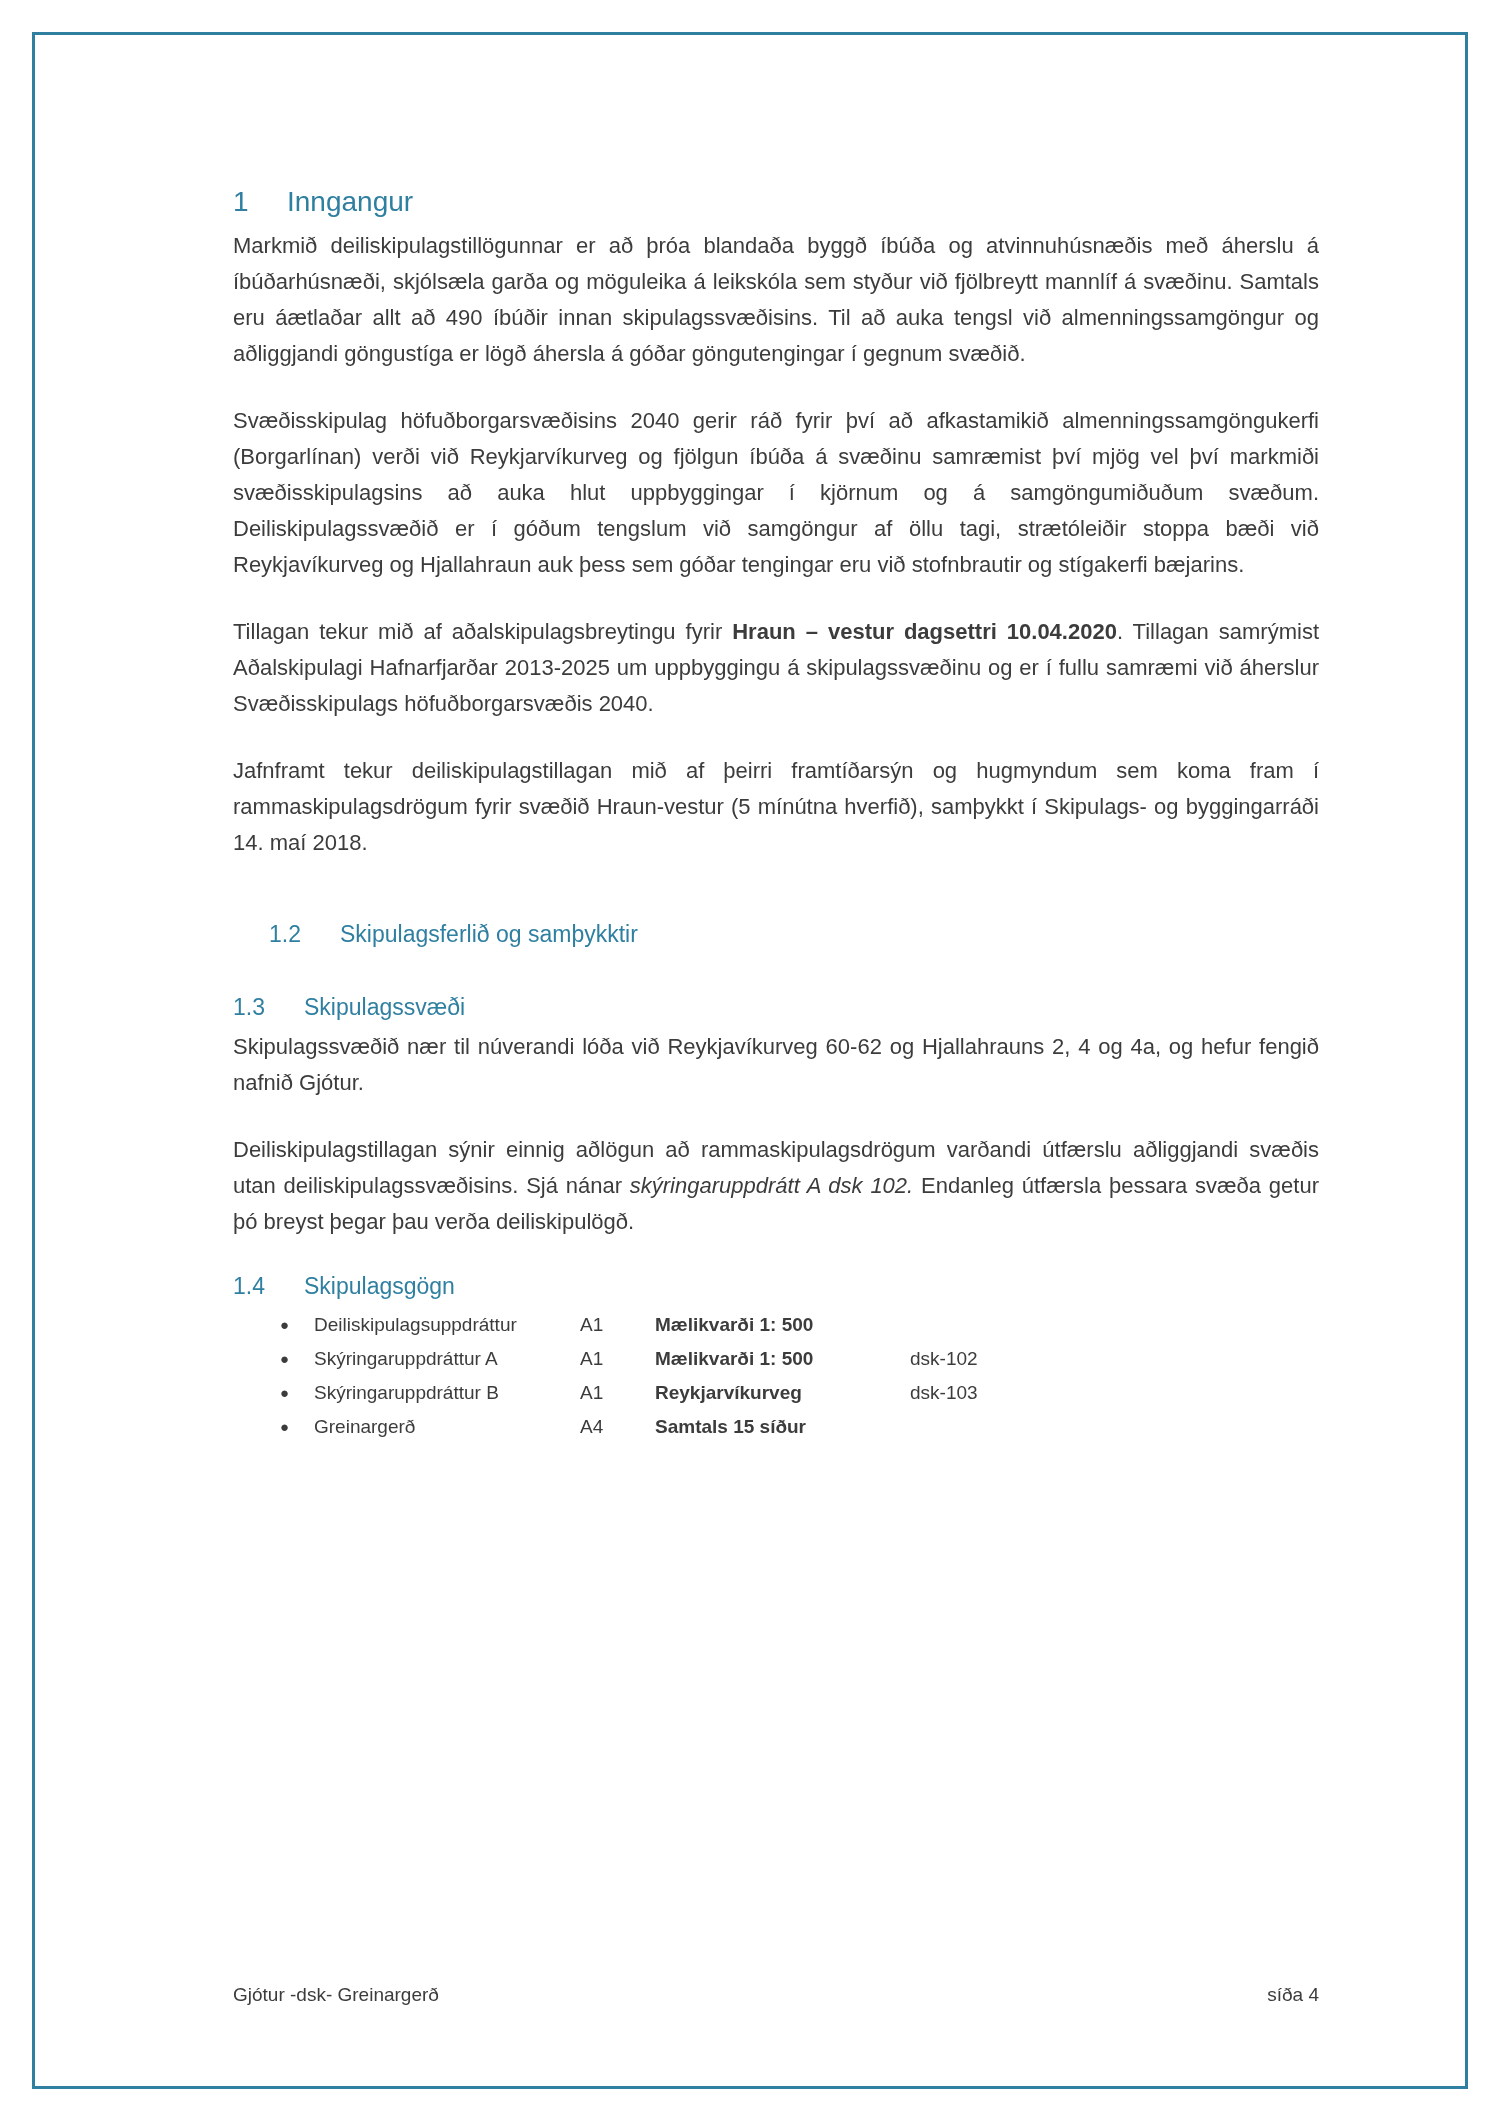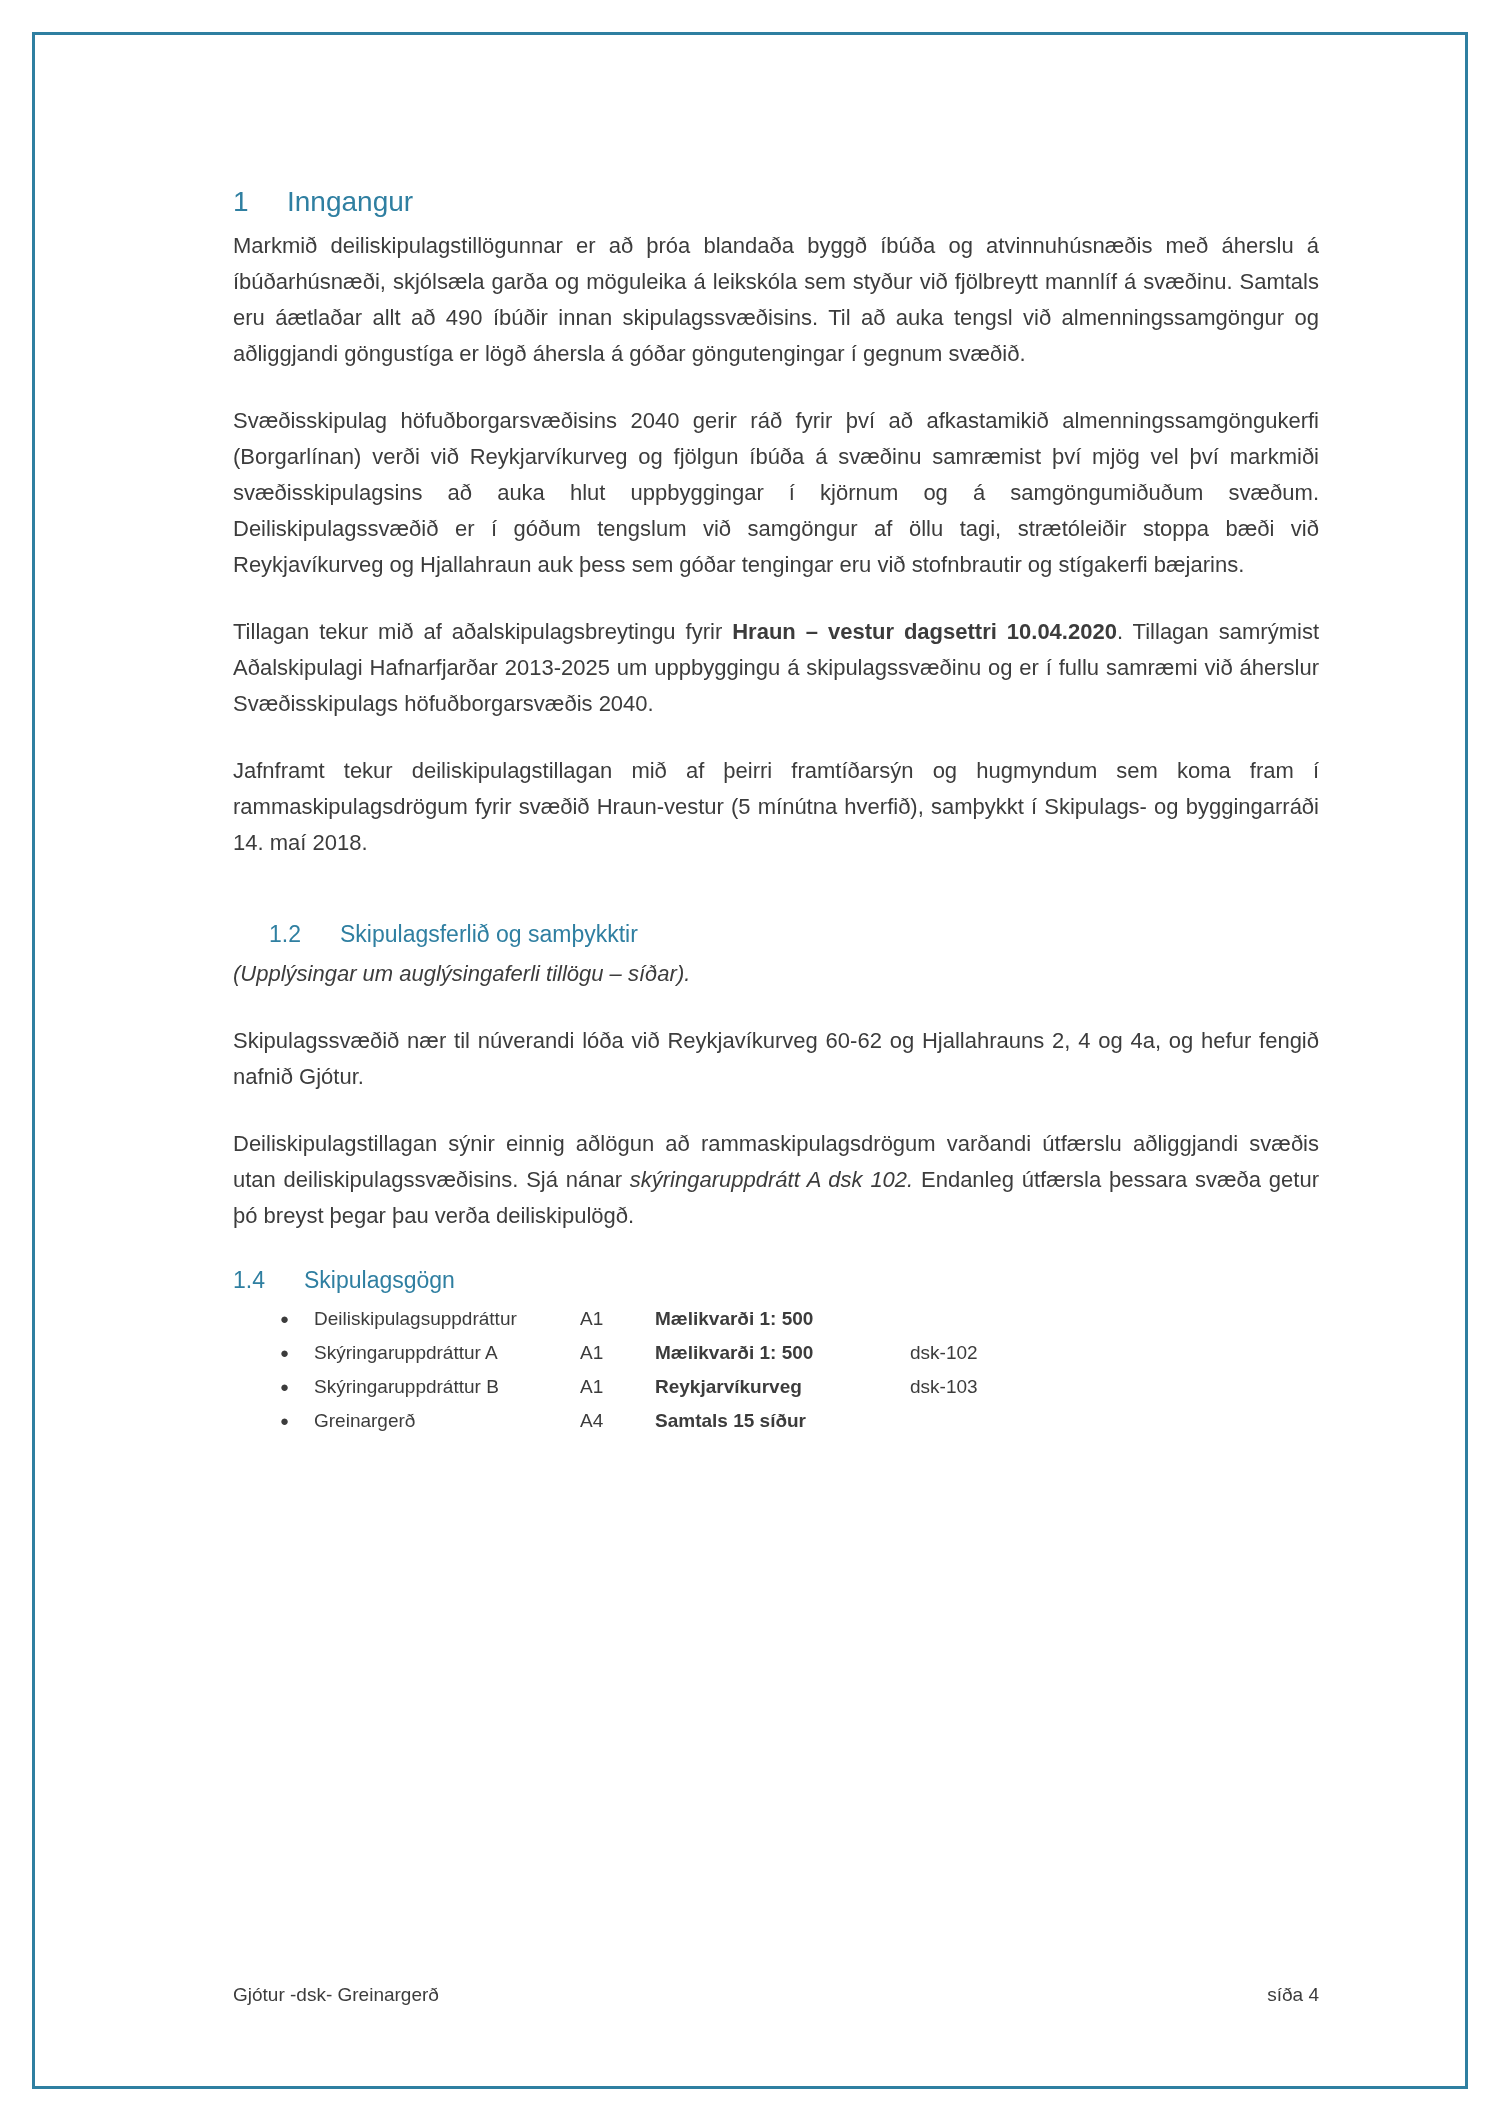--- a/index.html
+++ b/index.html
@@ -55,22 +55,22 @@
   <p class="para">Markmið deiliskipulagstillögunnar er að þróa blandaða byggð íbúða og atvinnuhúsnæðis með áherslu á íbúðarhúsnæði, skjólsæla garða og möguleika á leikskóla sem styður við fjölbreytt mannlíf á svæðinu. Samtals eru áætlaðar allt að 490 íbúðir innan skipulagssvæðisins. Til að auka tengsl við almenningssamgöngur og aðliggjandi göngustíga er lögð áhersla á góðar göngutengingar í gegnum svæðið.</p>
 
   <p class="para">Svæðisskipulag höfuðborgarsvæðisins 2040 gerir ráð fyrir því að afkastamikið almenningssamgöngukerfi (Borgarlínan) verði við Reykjarvíkurveg og fjölgun íbúða á svæðinu samræmist því mjög vel því markmiði svæðisskipulagsins að auka hlut uppbyggingar í kjörnum og á samgöngumiðuðum svæðum. Deiliskipulagssvæðið er í góðum tengslum við samgöngur af öllu tagi, strætóleiðir stoppa bæði við Reykjavíkurveg og Hjallahraun auk þess sem góðar tengingar eru við stofnbrautir og stígakerfi bæjarins.</p>
 
   <p class="para"><span>Tillagan tekur mið af aðalskipulagsbreytingu fyrir </span><strong>Hraun – vestur dagsettri 10.04.2020</strong><span>. Tillagan samrýmist Aðalskipulagi Hafnarfjarðar 2013-2025 um uppbyggingu á skipulagssvæðinu og er í fullu samræmi við áherslur Svæðisskipulags höfuðborgarsvæðis 2040.</span></p>
 
   <p class="para">Jafnframt tekur deiliskipulagstillagan mið af þeirri framtíðarsýn og hugmyndum sem koma fram í rammaskipulagsdrögum fyrir svæðið Hraun-vestur (5 mínútna hverfið), samþykkt í Skipulags- og byggingarráði 14. maí 2018.</p>
 
   <h2 class="h2 mt-xl"><span class="h2num">1.2</span><span>Skipulagsferlið og samþykktir</span></h2>
 
-  <p class="para italic">(Upplýsingar um auglýsingaferli tillögu – síðar).</p>
 
+  <h2 class="h2 mt-lg"><span class="h2num">1.3</span><span>Skipulagssvæði</span></h2>
 
   <p class="para">Skipulagssvæðið nær til núverandi lóða við Reykjavíkurveg 60-62 og Hjallahrauns 2, 4 og 4a, og hefur fengið nafnið Gjótur.</p>
 
   <p class="para"><span>Deiliskipulagstillagan sýnir einnig aðlögun að rammaskipulagsdrögum varðandi útfærslu aðliggjandi svæðis utan deiliskipulagssvæðisins. Sjá nánar </span><span class="it">skýringaruppdrátt A dsk 102.</span><span> Endanleg útfærsla þessara svæða getur þó breyst þegar þau verða deiliskipulögð.</span></p>
 
   <h2 class="h2"><span class="h2num">1.4</span><span>Skipulagsgögn</span></h2>
 
   <div class="list">
     <div class="list-row">
       <span class="col-bullet">●</span>

